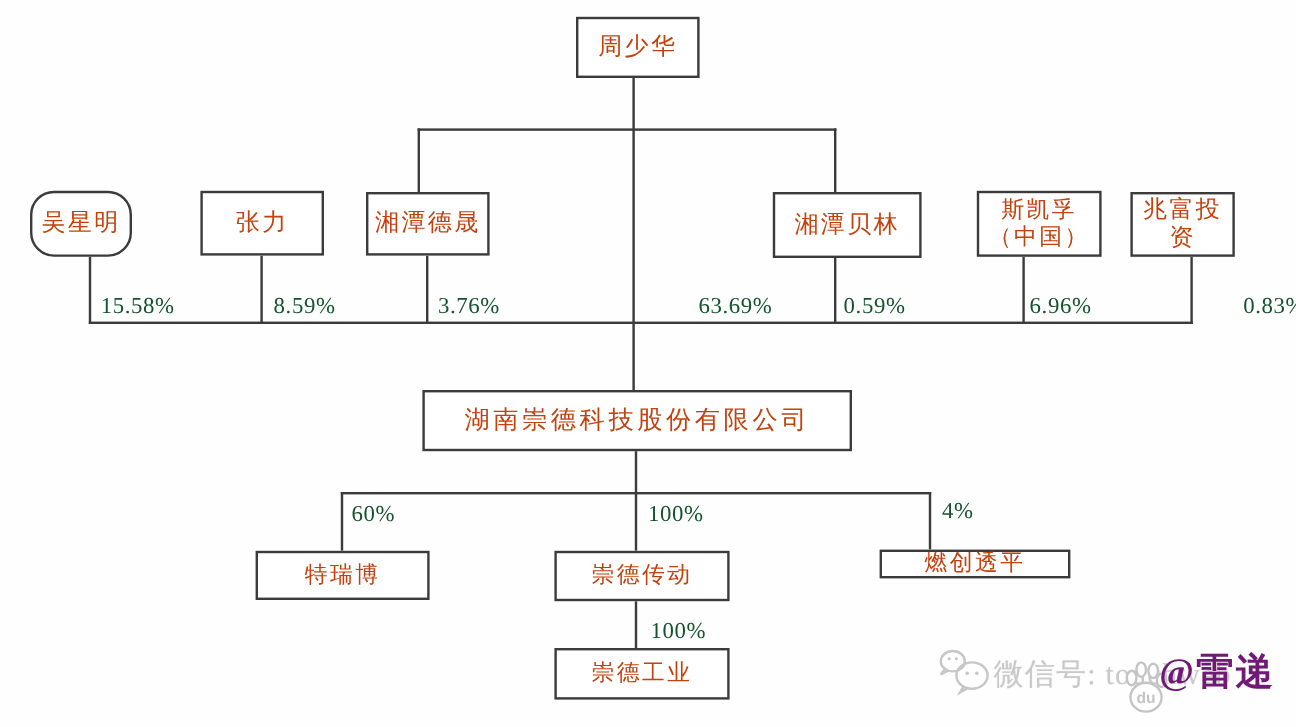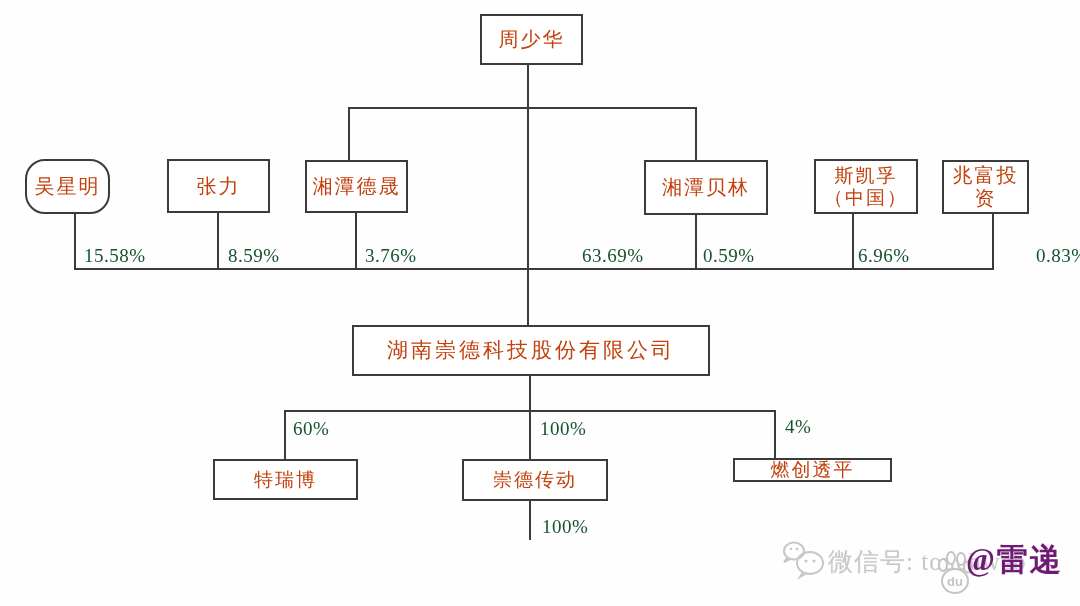--- a/index.html
+++ b/index.html
@@ -108,20 +108,23 @@
 
   <div class="node small" style="left:213px;top:459px;width:145px;height:41px;">
     <span class="nlabel">特瑞博</span>
   </div>
   <div class="node small" style="left:462px;top:459px;width:146px;height:42px;">
     <span class="nlabel">崇德传动</span>
   </div>
   <div class="node small" style="left:698px;top:458px;width:159px;height:24px;margin-left:35px;">
     <span class="nlabel">燃创透平</span>
   </div>
+  <div class="node small" style="left:462px;top:540px;width:146px;height:43px;">
+    <span class="nlabel">崇德工业</span>
+  </div>
 
   <span class="pct" style="left:84px;top:245px;">15.58%</span>
   <span class="pct" style="left:228px;top:245px;">8.59%</span>
   <span class="pct" style="left:365px;top:245px;">3.76%</span>
   <span class="pct" style="left:538px;top:245px;margin-left:44px;">63.69%</span>
   <span class="pct" style="left:703px;top:245px;">0.59%</span>
   <span class="pct" style="left:858px;top:245px;">6.96%</span>
   <span class="pct" style="left:1001px;top:245px;margin-left:35px;">0.83%</span>
 
   <span class="pct" style="left:293px;top:418px;">60%</span>

